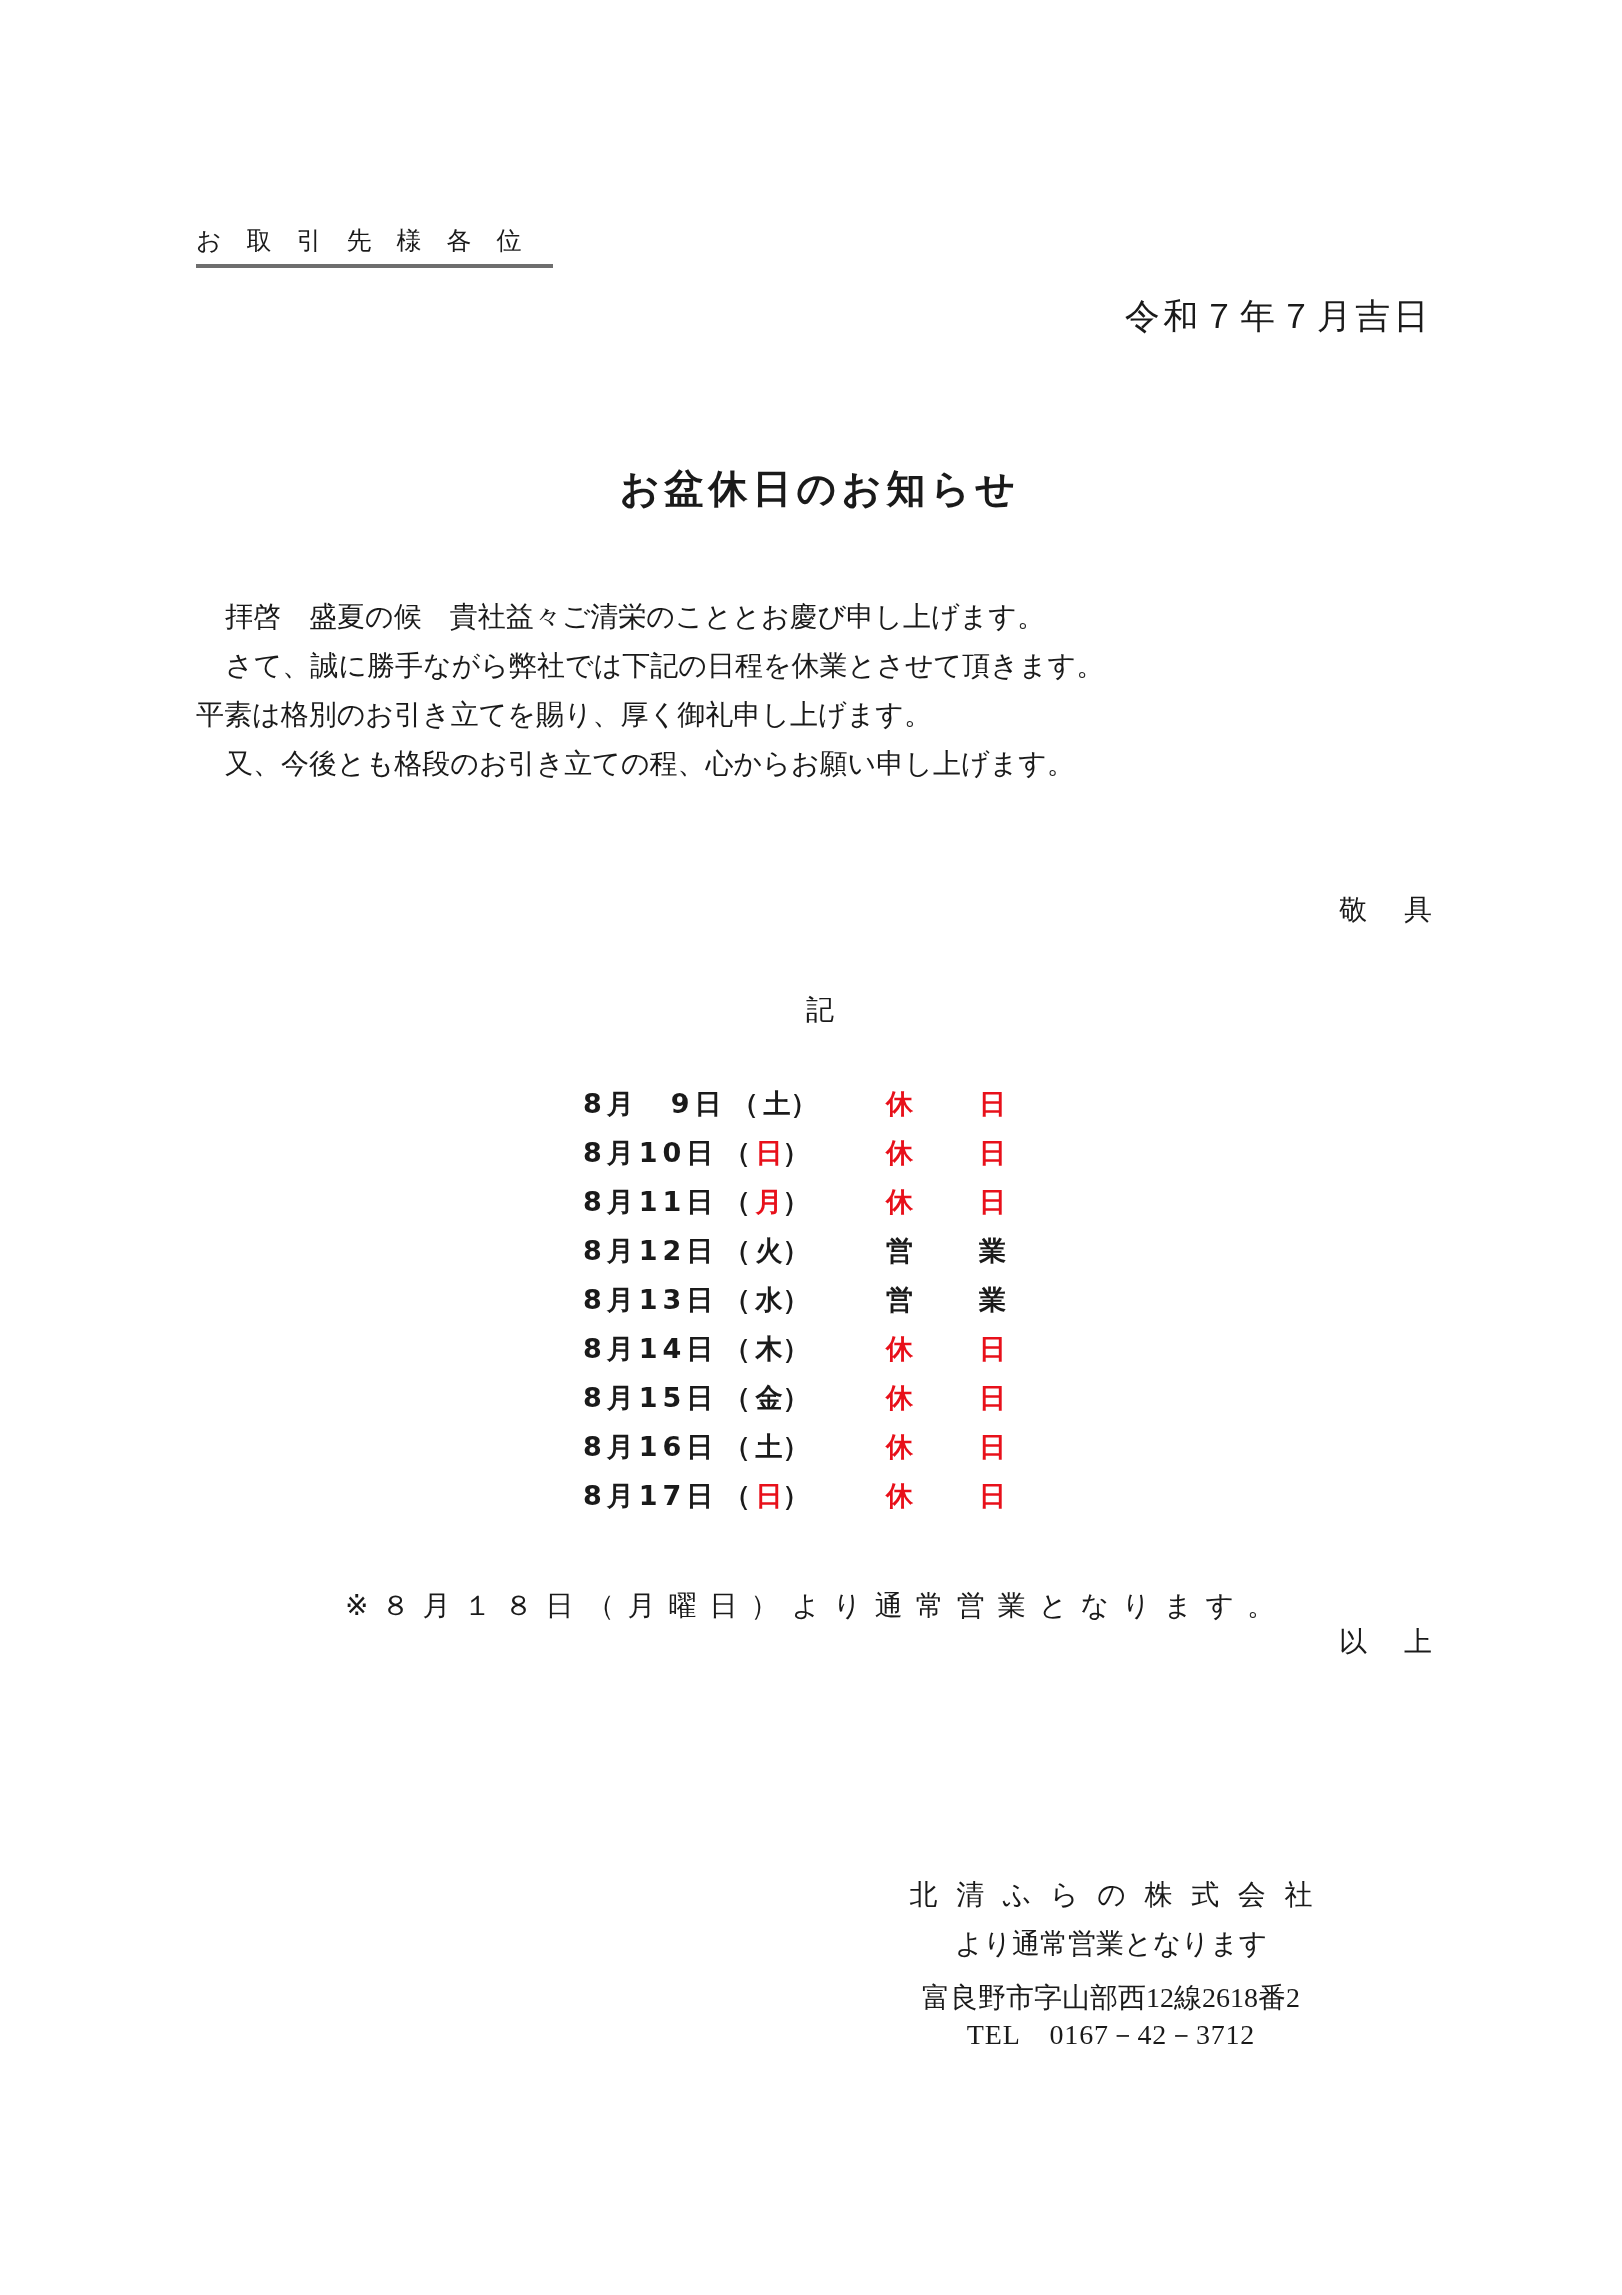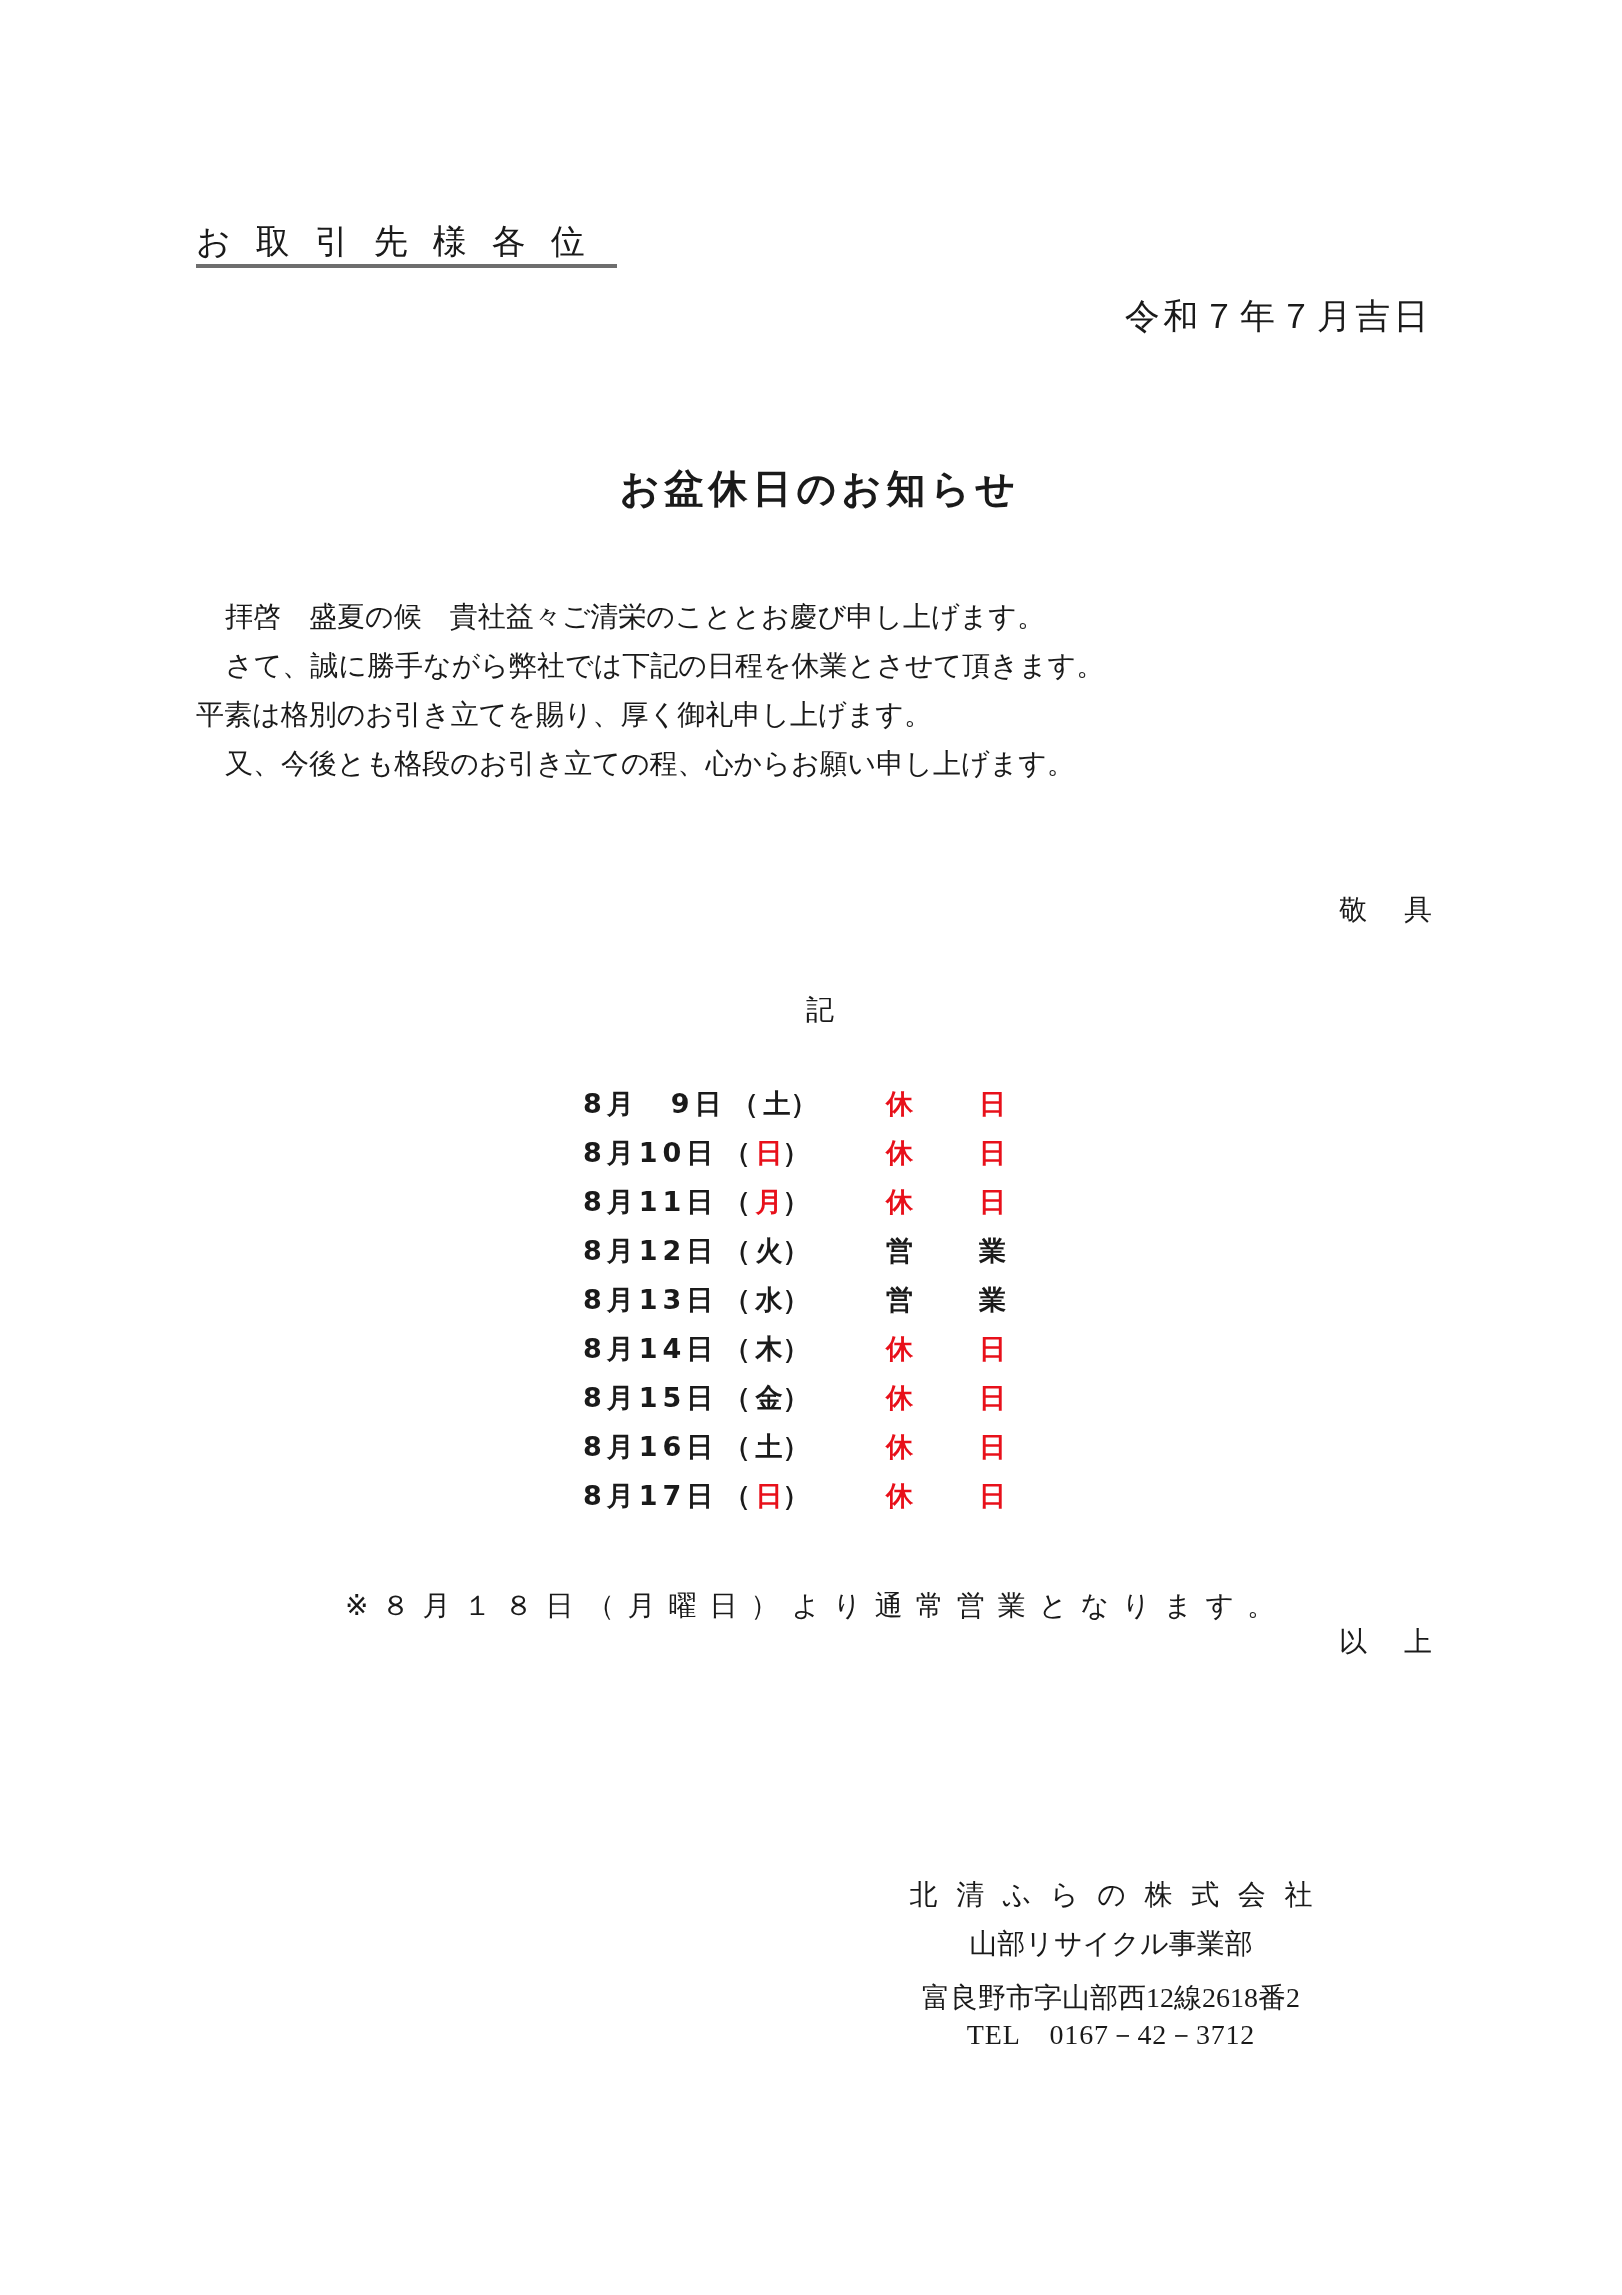--- a/index.html
+++ b/index.html
@@ -4,21 +4,21 @@
   <style>
     html, body { margin: 0; padding: 0; background: #ffffff; }
     body {
       width: 1623px; height: 2295px; position: relative; overflow: hidden;
       font-family: "DejaVu Sans", "Liberation Sans", sans-serif;
       color: #1a1a1a;
     }
     .abs { position: absolute; white-space: nowrap; }
 
     .addressee {
-      left: 196px; top: 218px; font-size: 34px; letter-spacing: 25px;
+      left: 196px; top: 218px; font-size: 25px; letter-spacing: 25px;
       line-height: 46px; padding-right: 6.8px;
       border-bottom: 4.2px solid #6e6e6e;
     }
     .issue-date {
       right: 191px; top: 298px; font-size: 35px; letter-spacing: 3.4px; line-height: 37px;
     }
     .title {
       left: 0; width: 1623px; text-align: center; top: 463px;
       font-size: 39px; letter-spacing: 5px; line-height: 51px; font-weight: bold;
       padding-left: 8.5px;
@@ -122,17 +122,17 @@
       <span class="sched-status2" style="color: rgb(232, 16, 26);">日</span>
     </div>
   </div>
 
 <div class="abs note">※８月１８日（月曜日）より通常営業となります。</div>
 
 <div class="abs closing-right" style="top:1623px;">以上</div>
 
 <div class="abs company">
   <span class="company-line company-name">北清ふらの株式会社</span>
-  <span class="company-line company-dept">山部リサイクル事業部</span>
+  <span class="company-line company-dept">より通常営業となります</span>
   <span class="company-line company-addr">富良野市字山部西12線2618番2</span>
   <span class="company-line company-tel"><span class="tel-label">TEL</span><span>0167－42－3712</span></span>
 </div>
 
 
 </body></html>

